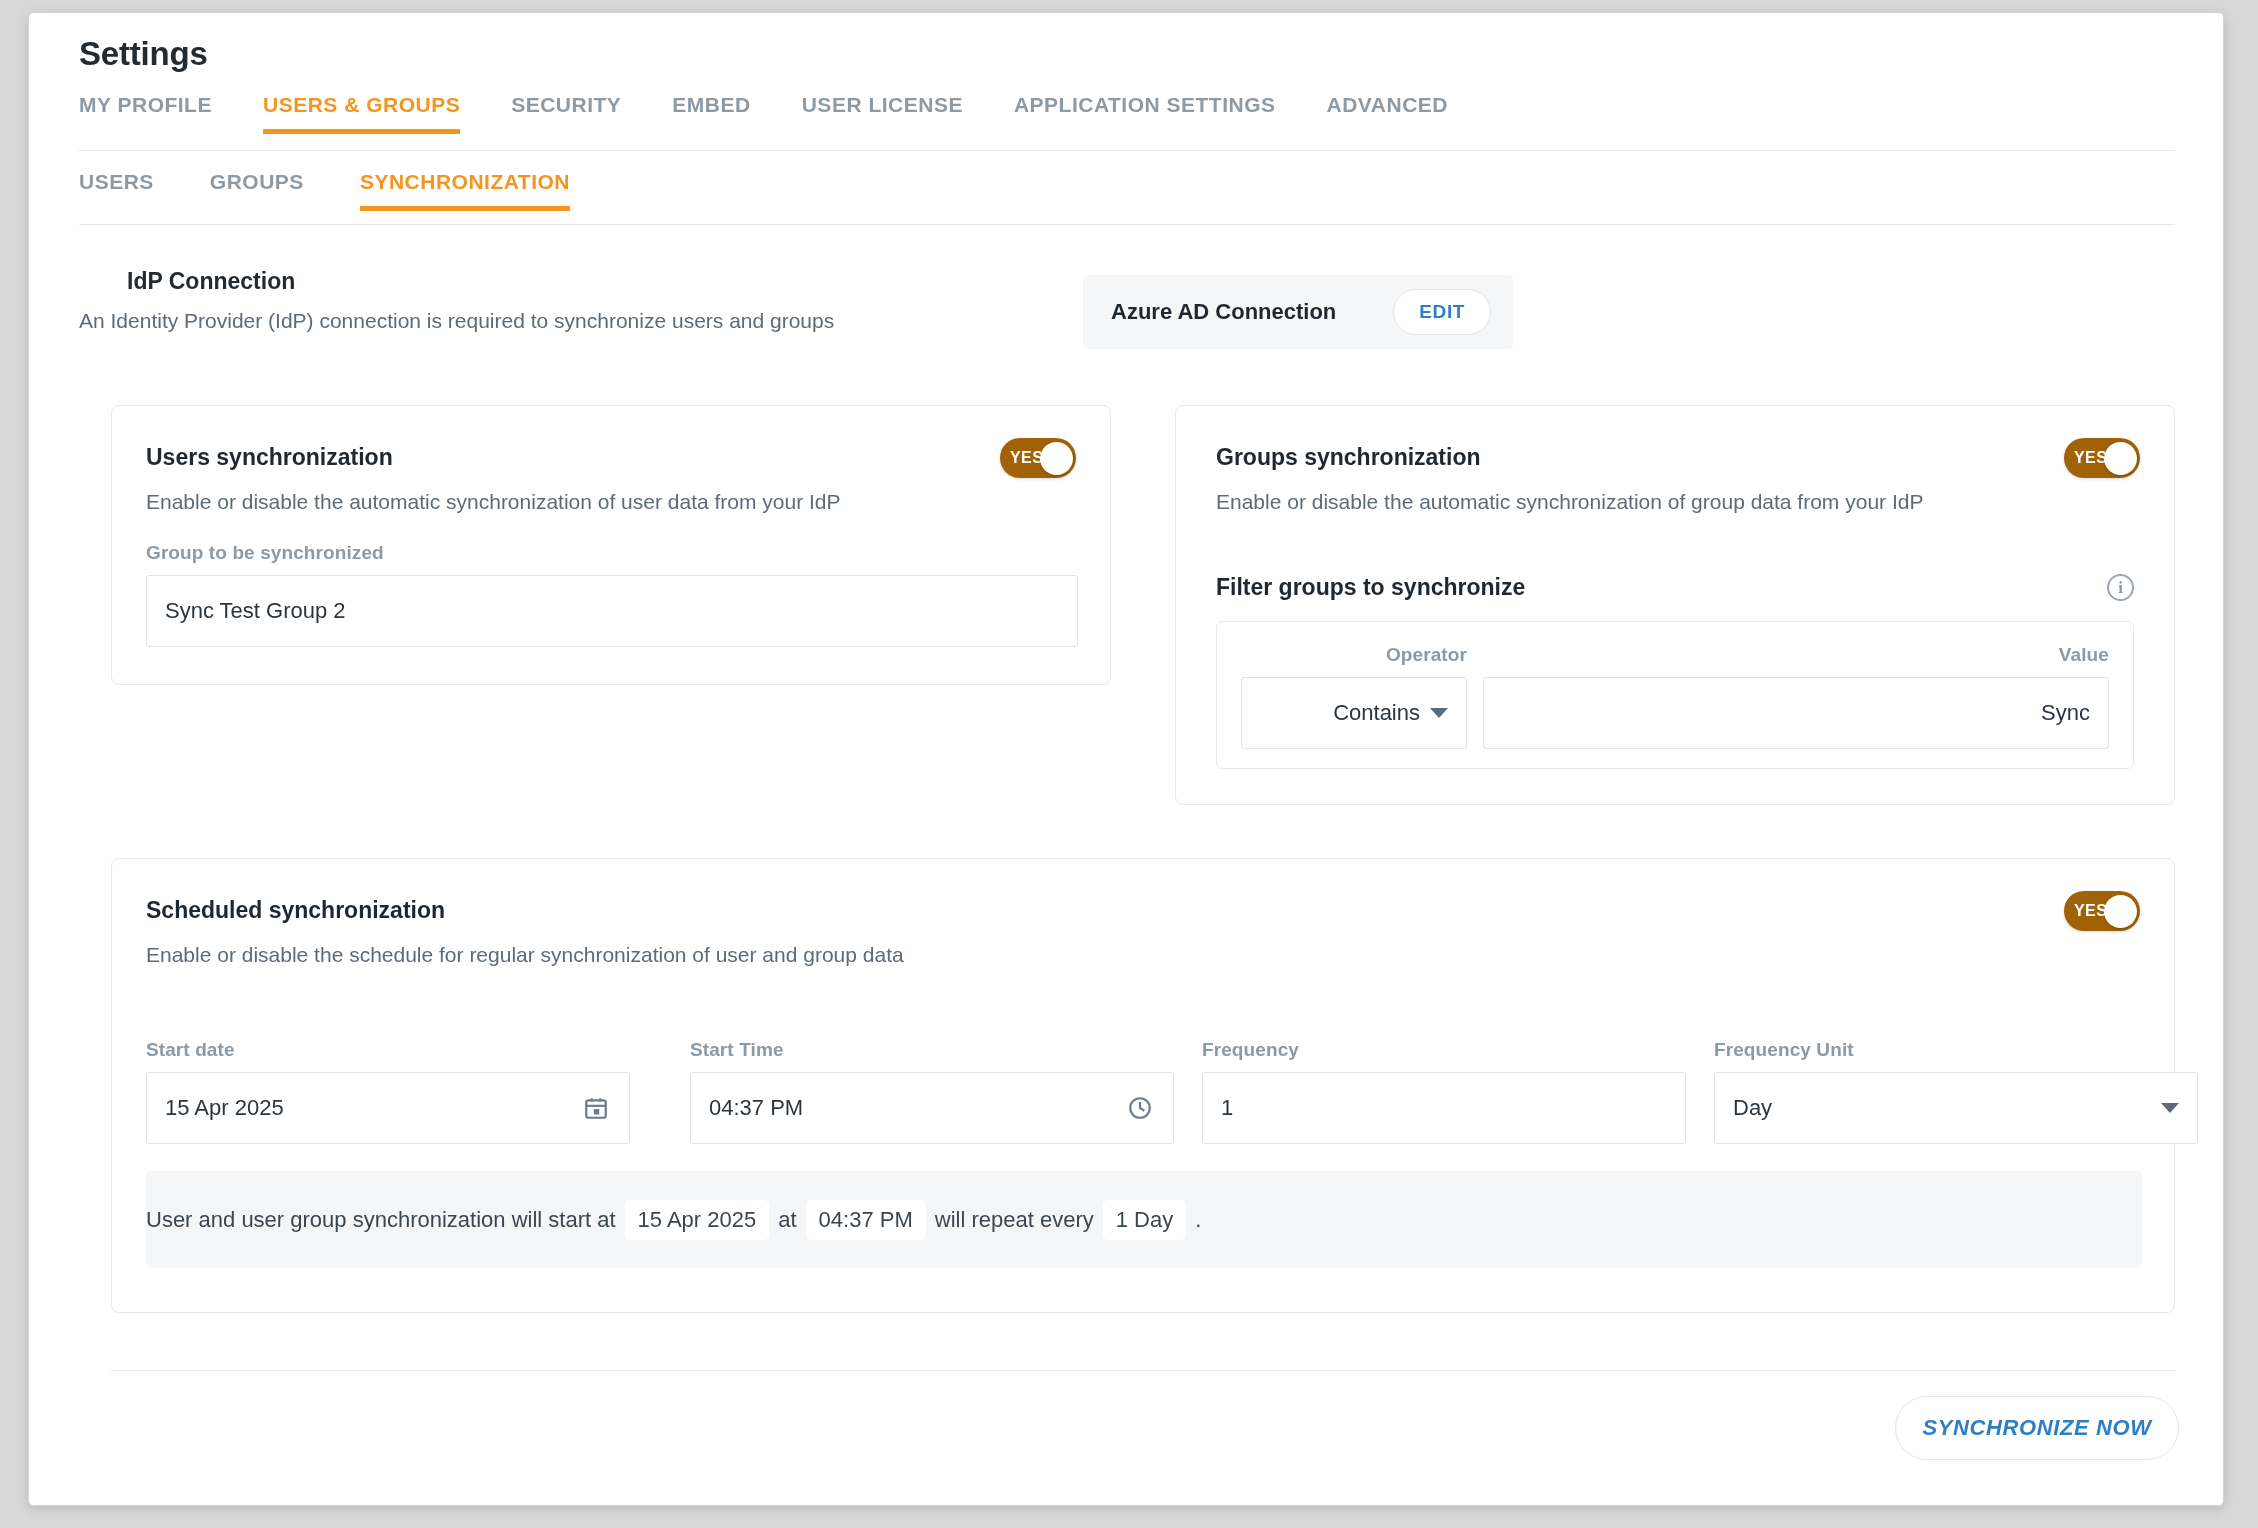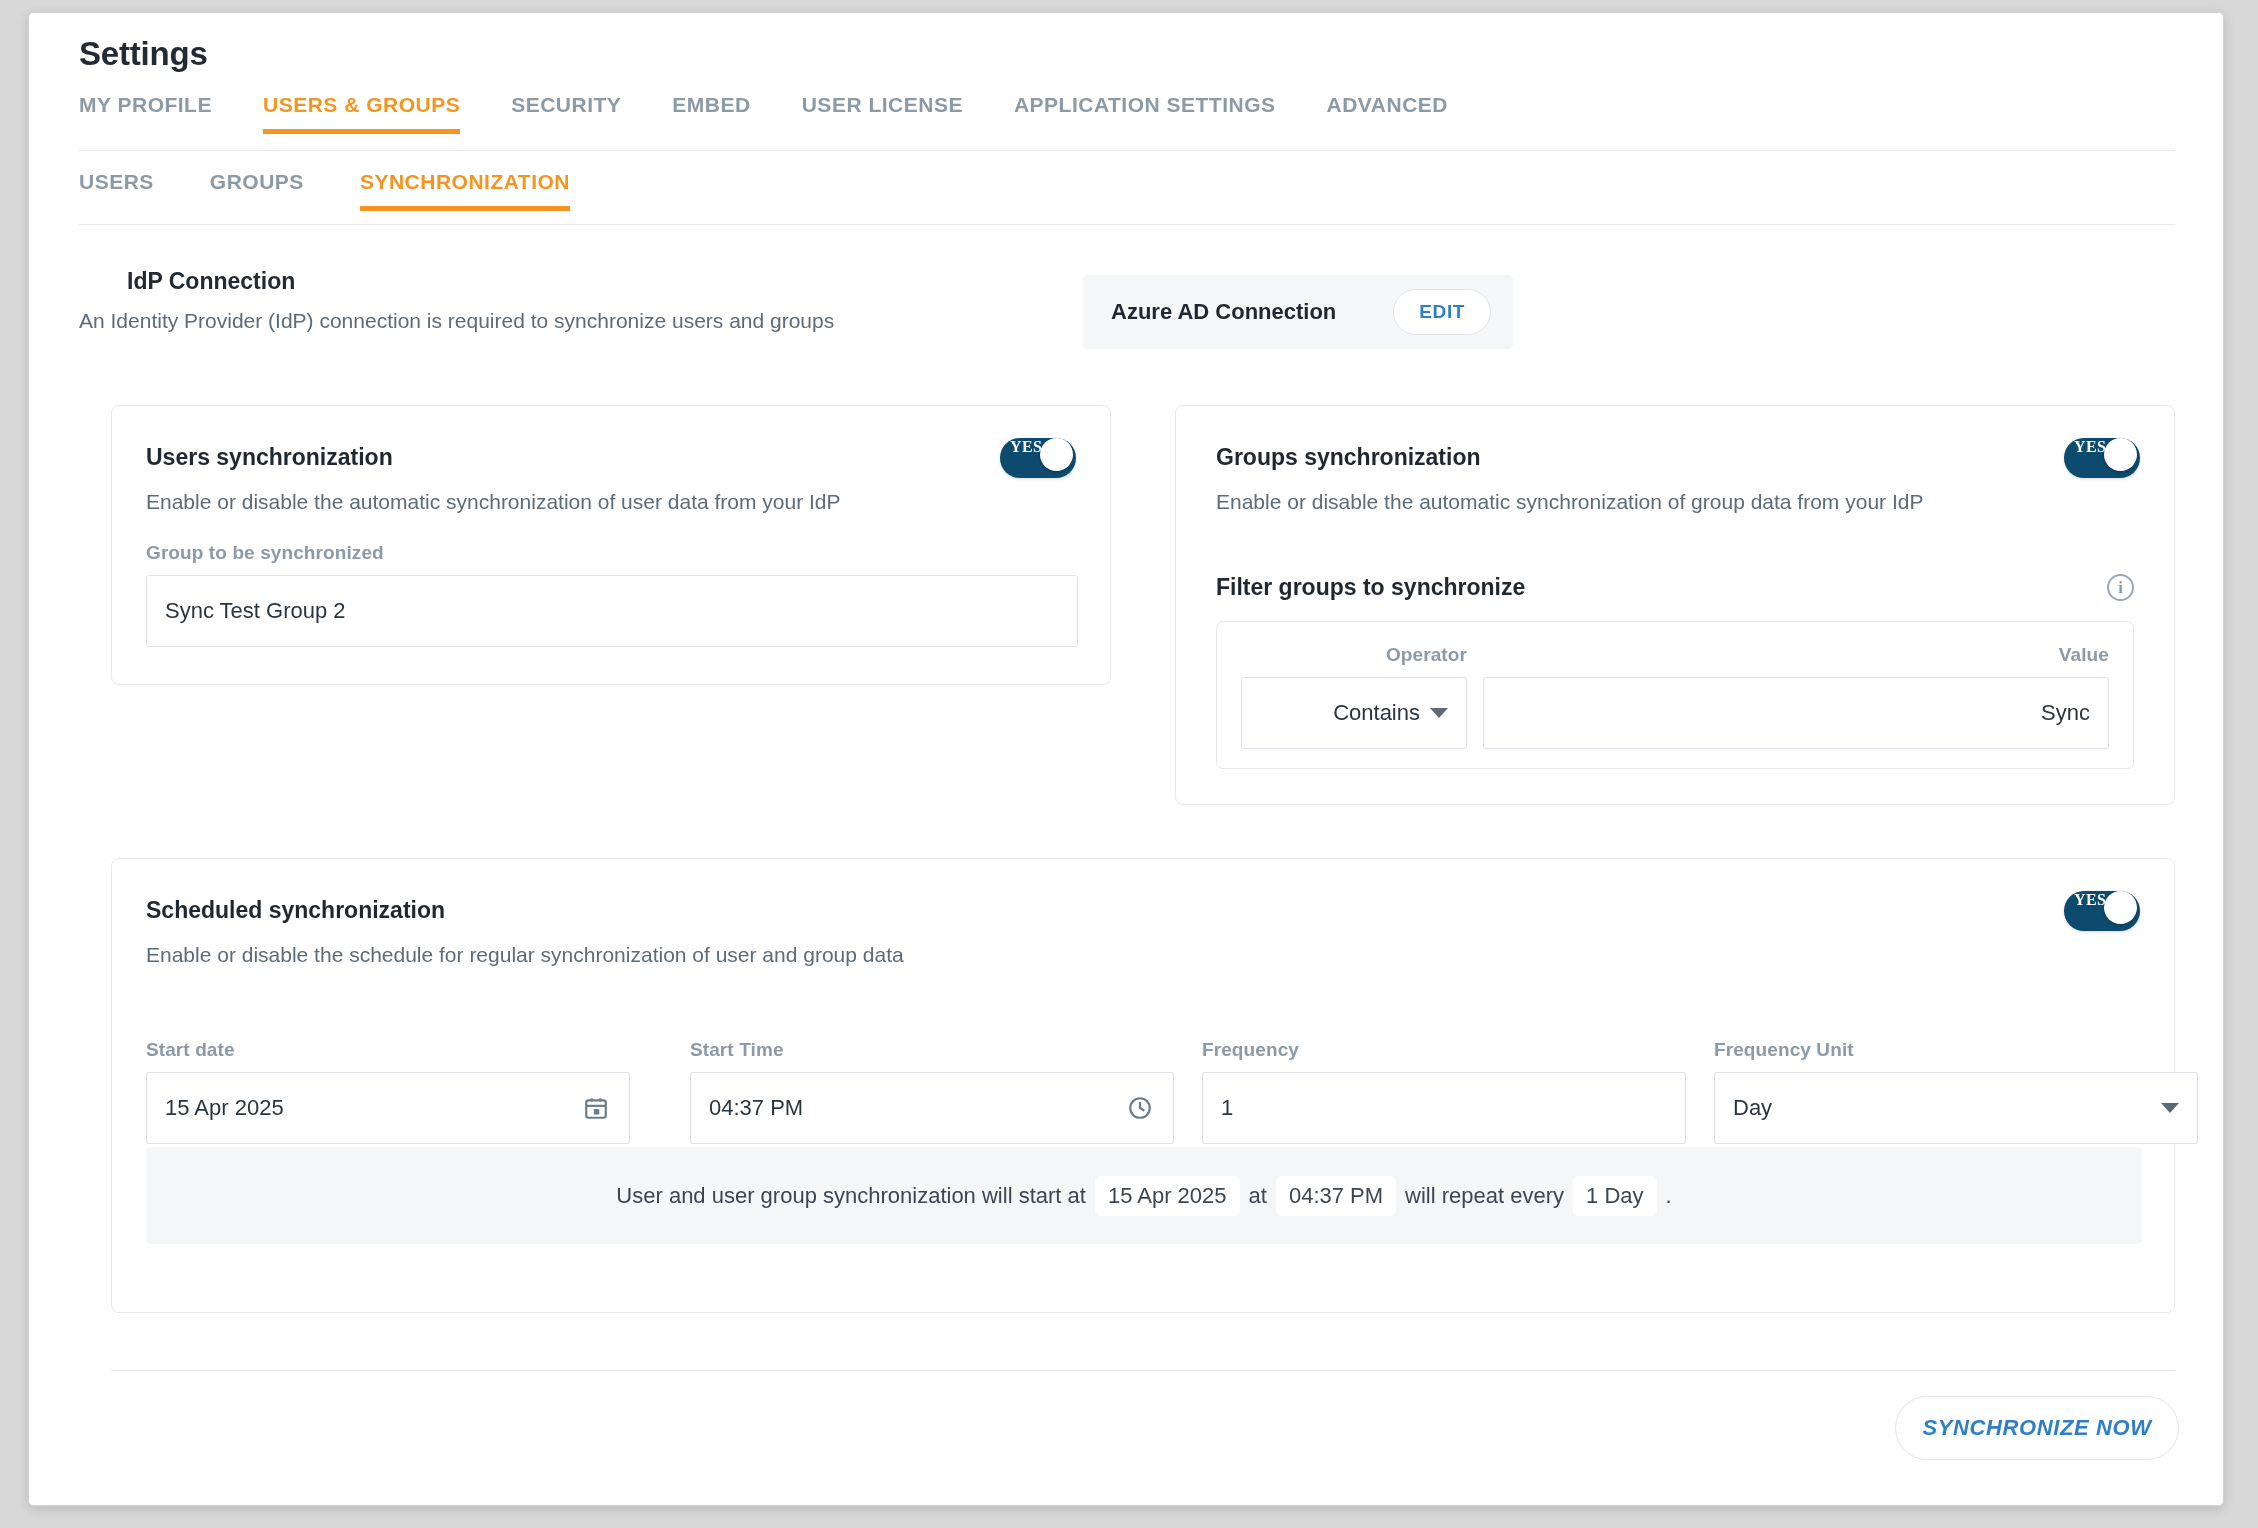--- a/index.html
+++ b/index.html
@@ -169,25 +169,25 @@
     font-size: 21px;
     color: #5d6b79;
   }
 
   
   .toggle {
     position: absolute;
     width: 76px;
     height: 40px;
     border-radius: 22px;
-    background: #0c4a6e;
-    display: flex;
+    background: #a16207;
+    display: flex;
+    align-items: center;
     cursor: pointer;
     box-shadow: 0 1px 3px rgba(0,0,0,0.16);
-    font-family: Liberation Serif, serif;
   }
   .toggle .tg-text {
     color: #ffffff;
     font-size: 16px;
     font-weight: bold;
     letter-spacing: 0.4px;
     margin-left: 10px;
   }
   .toggle .tg-knob {
     position: absolute;
@@ -298,28 +298,27 @@
   .icon-btn {
     width: 30px; height: 30px;
     display: flex; align-items: center; justify-content: center;
     cursor: pointer;
   }
 
   
   #summary-bar {
     position: absolute;
     left: 34px;
-    top: 288px;
+    top: 312px;
     width: 1996px;
     height: 97px;
     background: #f4f6f8;
     border-radius: 5px;
     display: flex;
     align-items: center;
-    justify-content: center;
     font-size: 22px;
     color: #3b4651;
     gap: 9px;
   }
   #summary-bar .pill {
     background: #ffffff;
     border-radius: 5px;
     padding: 7px 13px;
   }
 

